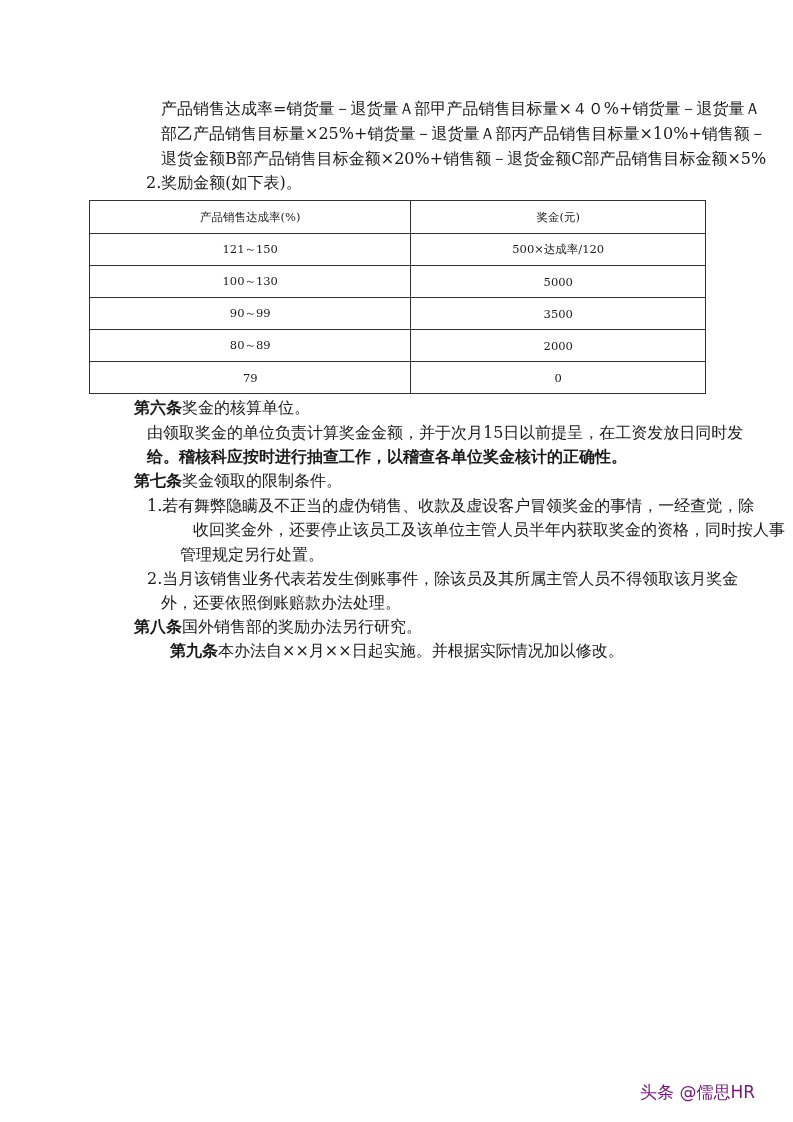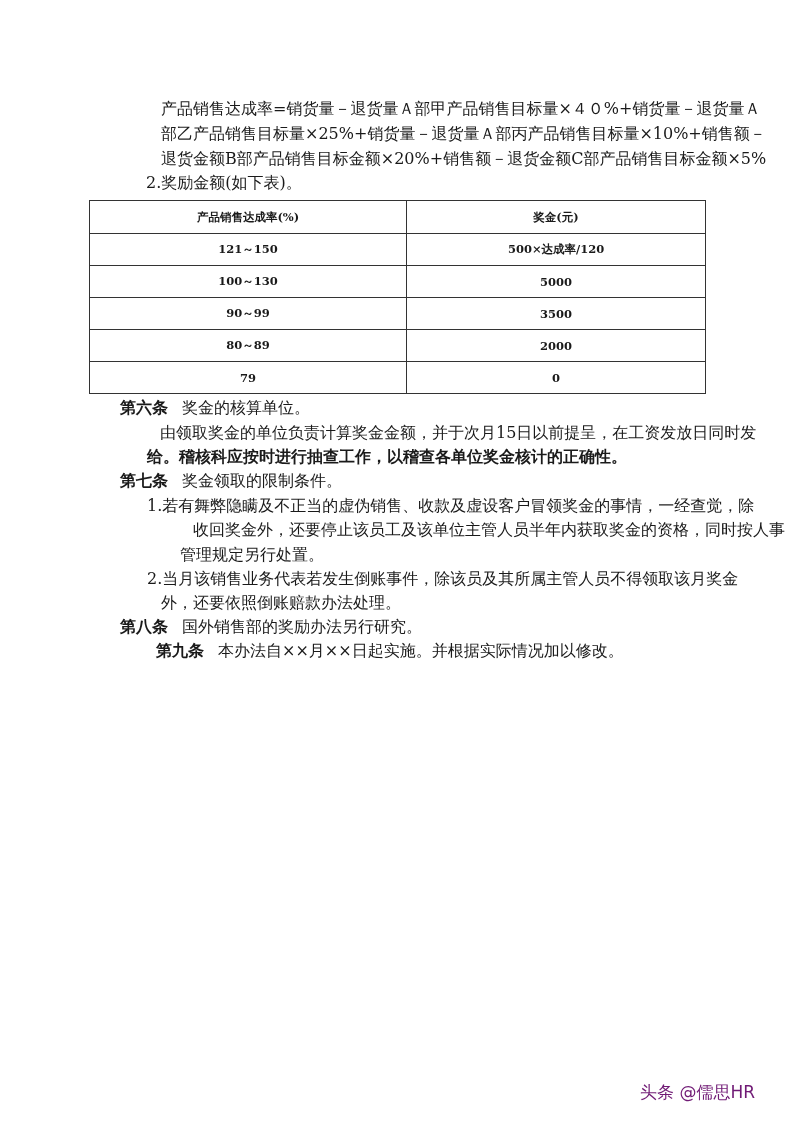--- a/index.html
+++ b/index.html
@@ -2,28 +2,28 @@
 <html><head>
 <meta charset="utf-8">
 <style>
   html, body { margin: 0; padding: 0; background: #ffffff; }
   body {
     width: 793px; height: 1122px; position: relative; overflow: hidden;
     font-family: "DejaVu Serif", "Liberation Serif", serif;
     color: #1a1a1a;
   }
   .line { position: absolute; font-size: 16px; line-height: 20px; white-space: nowrap; }
-  .bold { font-weight: bold; font-family: Liberation Serif, serif; }
+  .bold { font-weight: bold; font-family: Liberation Serif, serif; text-align: right; }
   .art-title { display: inline-block; width: 62px; }
   table.bonus {
     position: absolute; left: 89px; top: 200px; width: 617px;
     border-collapse: collapse; font-size: 11.5px;
   }
   table.bonus td, table.bonus th {
-    border: 1px solid #333; height: 31px; text-align: center; font-weight: bold; padding: 0;
+    border: 1px solid #333; height: 31px; text-align: center; font-weight: normal; padding: 0;
   }
   table.bonus th { height: 32px; }
   .watermark {
     position: absolute; left: 640px; top: 1081px; font-size: 17px; color: #701a75;
     font-family: "DejaVu Sans", "Liberation Sans", sans-serif;
   }
 </style>
 </head>
 <body>
 
@@ -57,21 +57,21 @@
   <tr>
     <td>79</td>
     <td>0</td>
   </tr>
 </tbody>
   </table>
 
 <div class="line" style="left:120px;top:398px;">
   <span class="bold art-title">第六条</span><span>奖金的核算单位。</span>
 </div>
-<div class="line" style="left:160px;top:423px;">由领取奖金的单位负责计算奖金金额，并于次月15日以前提呈，在工资发放日同时发</div>
+<div class="line" style="left:147px;top:423px;">由领取奖金的单位负责计算奖金金额，并于次月15日以前提呈，在工资发放日同时发</div>
 <div class="line" style="left:147px;top:447px;font-weight:bold;">给。稽核科应按时进行抽查工作，以稽查各单位奖金核计的正确性。</div>
 
 <div class="line" style="left:120px;top:471px;">
   <span class="bold art-title">第七条</span><span>奖金领取的限制条件。</span>
 </div>
 <div class="line" style="left:147px;top:496px;">1.若有舞弊隐瞒及不正当的虚伪销售、收款及虚设客户冒领奖金的事情，一经查觉，除</div>
 <div class="line" style="left:161px;top:520px;padding-left:32px;">收回奖金外，还要停止该员工及该单位主管人员半年内获取奖金的资格，同时按人事</div>
 <div class="line" style="left:161px;top:545px;margin-left:19px;">管理规定另行处置。</div>
 <div class="line" style="left:147px;top:569px;">2.当月该销售业务代表若发生倒账事件，除该员及其所属主管人员不得领取该月奖金</div>
 <div class="line" style="left:161px;top:593px;">外，还要依照倒账赔款办法处理。</div>

